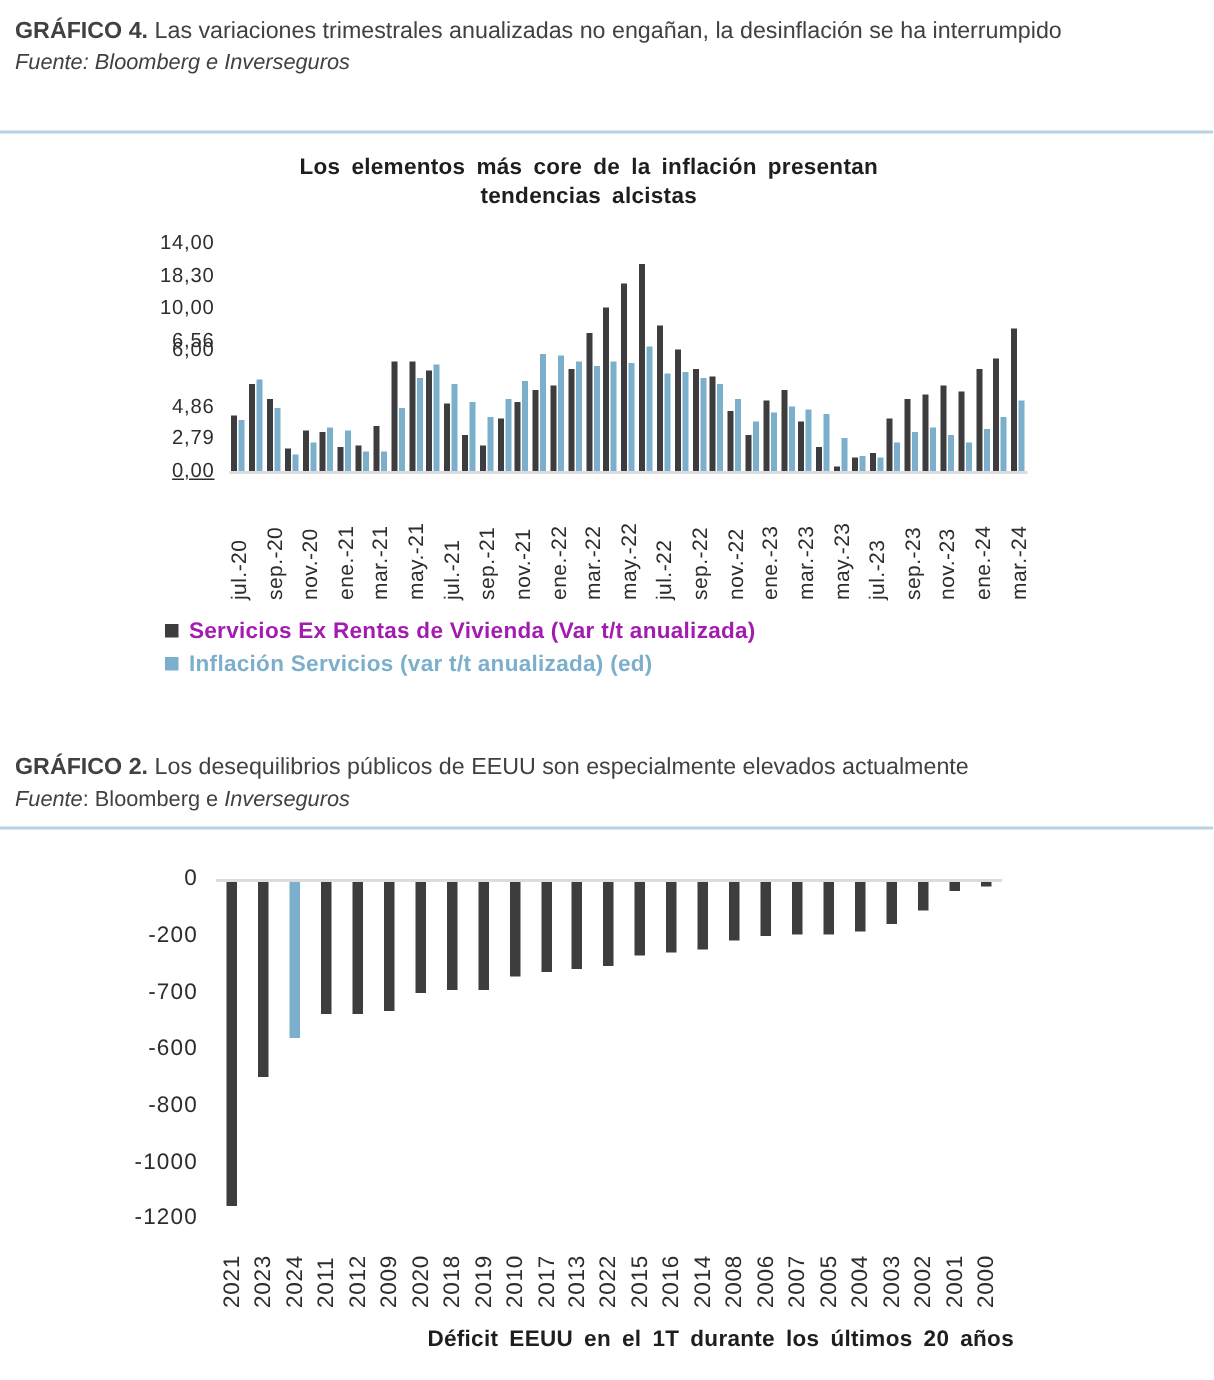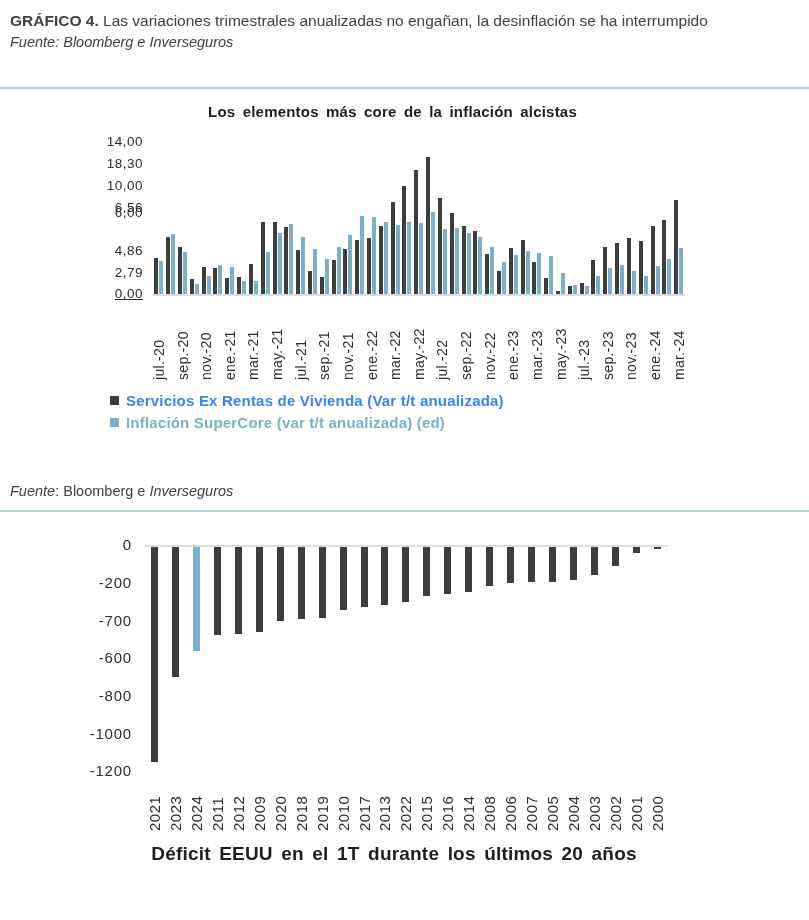--- a/index.html
+++ b/index.html
@@ -42,37 +42,38 @@
   .c2-ytick{position:absolute;right:4px;font-size:15px;letter-spacing:0.8px;color:#2d2d2d;
             line-height:17px;white-space:nowrap;}
   .c2-plot{width:524px;margin-left:8px;height:226px;border-top:2px solid #dcdcdc;
            display:flex;align-items:flex-start;}
   .c2-col{width:calc(100%/25);display:flex;justify-content:center;}
   .c2-bar{width:7px;flex:none;}
   .c2-xaxis{display:flex;margin-left:68px;width:524px;height:56px;margin-top:2px;}
   .c2-xslot{width:calc(100%/25);display:flex;justify-content:center;}
   .c2-xlabel{writing-mode:vertical-rl;transform:rotate(180deg);font-size:15px;color:#2d2d2d;
              line-height:1;margin-top:2px;letter-spacing:0.5px;white-space:nowrap;}
-  .c2-title{text-align:center;font-weight:bold;font-size:19px;color:#1e1e1e;margin-top:12px;
+  .c2-title{text-align:right;font-weight:bold;font-size:15px;color:#1e1e1e;margin-top:12px;
             word-spacing:3px;letter-spacing:0.2px;padding-left:36px;}
 </style>
 </head>
 <body>
 
 <div class="page">
 
   <div class="sec-head sec1">
     <div><span class="hb">GRÁFICO 4.</span><span> Las variaciones trimestrales anualizadas no engañan, la desinflación se ha interrumpido</span></div>
     <div class="sec-source"><span class="it">Fuente</span><span class="src-mid">: Bloomberg e </span><span class="it">Inverseguros</span></div>
   </div>
   <div class="divider divider1"></div>
 
   <div class="c1">
     <div class="c1-title">
-      <div>Los elementos más core de la inflación alcistas</div>
+      <div>Los elementos más core de la inflación presentan</div>
+      <div>tendencias alcistas</div>
     </div>
     <div class="c1-body">
       <div class="c1-yaxis">
           <div class="c1-ytick" style="top: -8px;">14,00</div>
           <div class="c1-ytick" style="top: 13.7143px;">18,30</div>
           <div class="c1-ytick" style="top: 35.4286px;">10,00</div>
           <div class="c1-ytick" style="top: 57.1429px;">6,56</div>
           <div class="c1-ytick" style="top: 63px; text-align: center;">6,00</div>
           <div class="c1-ytick" style="top: 100.571px;">4,86</div>
           <div class="c1-ytick" style="top: 122.286px;">2,79</div>
@@ -350,30 +351,31 @@
           <div class="c1-xlabel">ene.-24</div>
         </div>
         <div class="c1-xslot"></div>
         <div class="c1-xslot">
           <div class="c1-xlabel">mar.-24</div>
         </div>
       </div>
     <div class="c1-legend">
       <div class="c1-leg-row">
         <span class="c1-leg-swatch" style="background: rgb(61, 61, 63);"></span>
-        <span class="c1-leg-label" style="color: #3b82f6; text-align: center;">Servicios Ex Rentas de Vivienda (Var t/t anualizada)</span>
+        <span class="c1-leg-label" style="color: #a21caf; text-align: center;">Servicios Ex Rentas de Vivienda (Var t/t anualizada)</span>
       </div>
       <div class="c1-leg-row">
         <span class="c1-leg-swatch" style="background: rgb(124, 175, 203);"></span>
-        <span class="c1-leg-label" style="color: rgb(124, 175, 203);">Inflación SuperCore (var t/t anualizada) (ed)</span>
+        <span class="c1-leg-label" style="color: rgb(124, 175, 203);">Inflación Servicios (var t/t anualizada) (ed)</span>
       </div>
     </div>
   </div>
 
   <div class="sec-head sec2" style="margin-top:50px;">
+    <div><span class="hb">GRÁFICO 2.</span><span> Los desequilibrios públicos de EEUU son especialmente elevados actualmente</span></div>
     <div class="sec-source"><span class="it">Fuente</span><span class="src-mid">: Bloomberg e </span><span class="it">Inverseguros</span></div>
   </div>
   <div class="divider divider2"></div>
 
   <div class="c2">
     <div class="c2-body">
       <div class="c2-yaxis">
           <div class="c2-ytick" style="top: -8.5px;">0</div>
           <div class="c2-ytick" style="top: 29.1667px;">-200</div>
           <div class="c2-ytick" style="top: 66.8333px;">-700</div>

